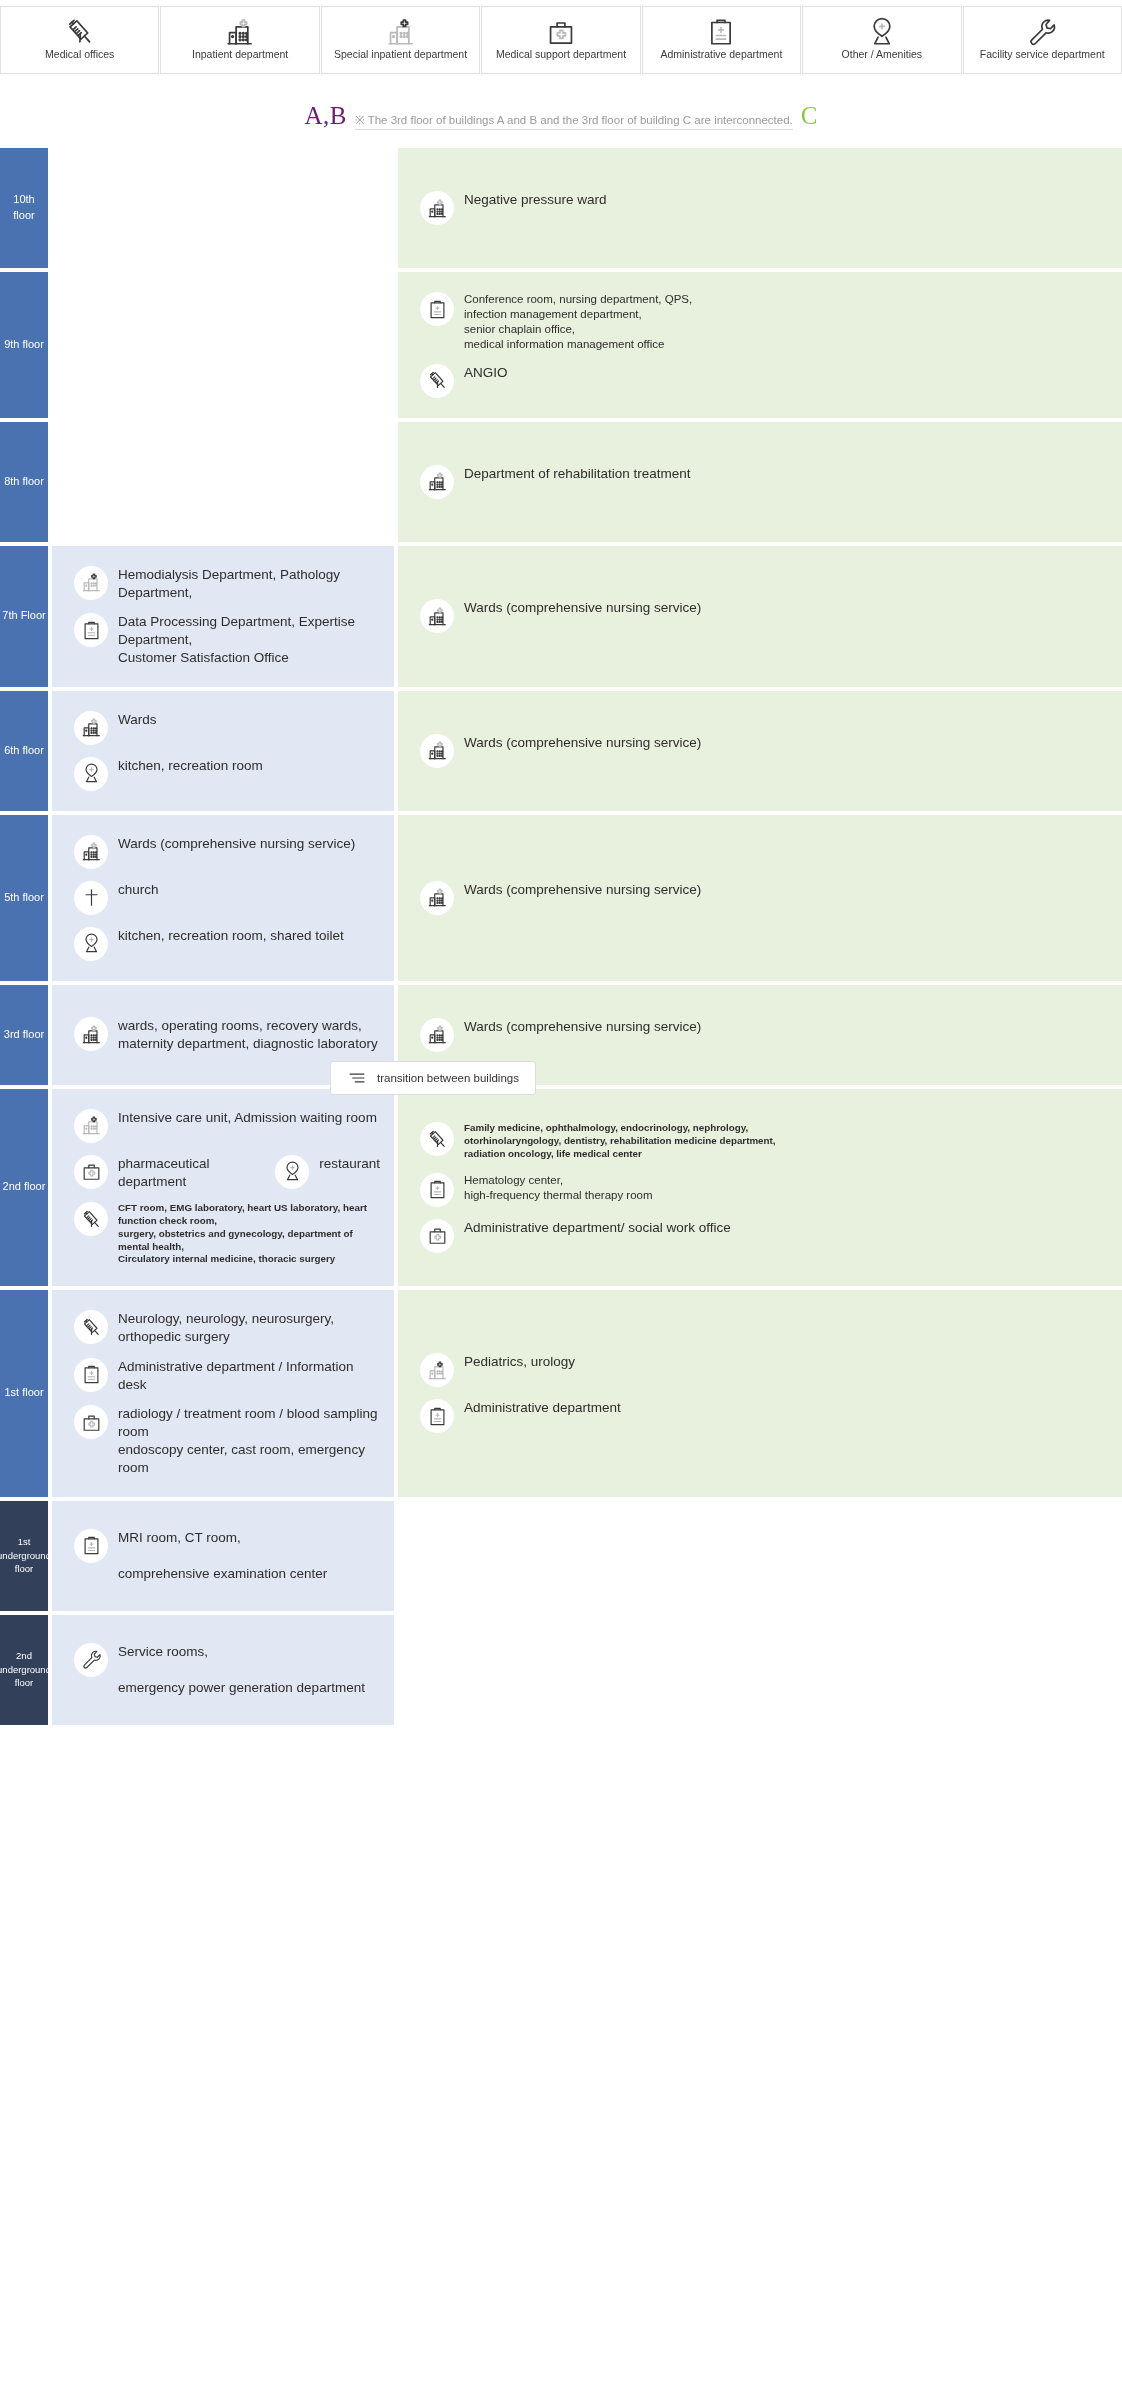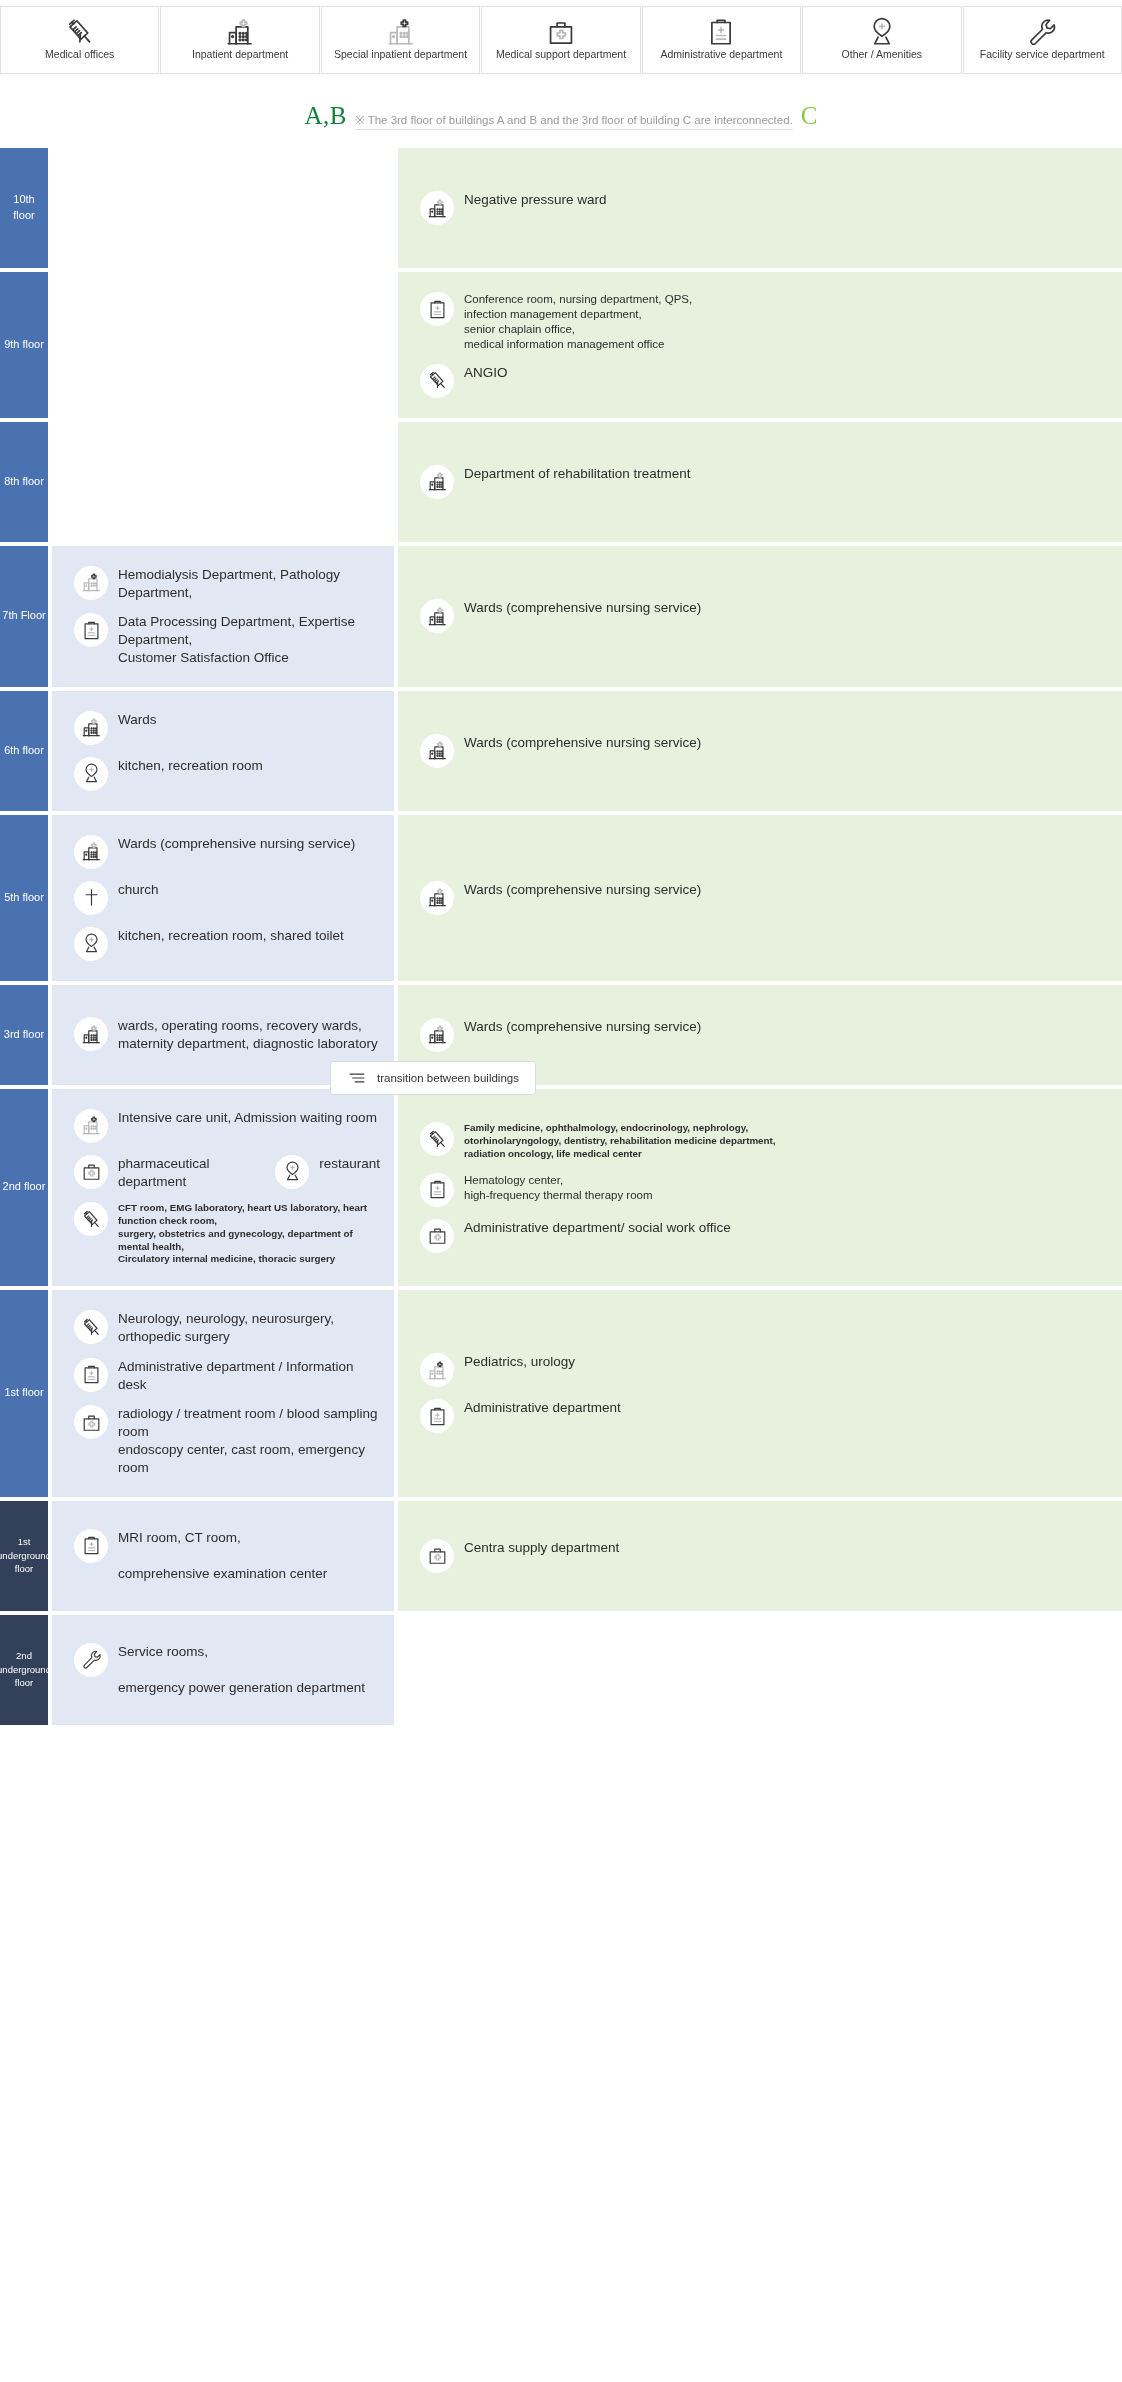--- a/index.html
+++ b/index.html
@@ -46,21 +46,21 @@
   .note-row {
     display: flex;
     align-items: baseline;
     justify-content: center;
     gap: 8px;
     padding: 28px 0 18px 0;
   }
   .note-ab {
     font-family: "Liberation Serif", serif;
     font-size: 25px;
-    color: #15803d;
+    color: #701a75;
     letter-spacing: 0.5px;
   }
   .note-text {
     font-size: 11.5px;
     color: #9a9a9a;
     border-bottom: 1px solid #dddddd;
     padding-bottom: 2px;
   }
   .note-c {
     font-family: "Liberation Serif", serif;
@@ -964,38 +964,20 @@
                   <line x1="7.5" y1="17" x2="14.5" y2="17"></line>
                 </g>
               </svg>
             </span>
             <span class="etext"> MRI room, CT room,
 
 comprehensive examination center</span>
           </div>
         </div>
       </div>
-      <div class="col col-b" style="min-height: 110px;">
-        <div class="entries">
-          <div class="entry">
-            <span class="bubble">
-              <svg width="21" height="21" viewBox="0 0 22 23">
-                <g fill="none" stroke="#3a3a3a" stroke-width="1.3" stroke-linejoin="round" stroke-linecap="round">
-                  <rect x="3" y="7.5" width="16" height="12.5"></rect>
-        <path d="M8 7.5V4.6h6V7.5"></path>
-                </g>
-        <g fill="none" stroke="#b9b9b9" stroke-width="1.3" stroke-linejoin="round" stroke-linecap="round">
-                  <path d="M10.2 16.4v-2h-2v-2.2h2v-2h2.2v2h2v2.2h-2v2z"></path>
-                </g>
-              </svg>
-            </span>
-            <span class="etext">Centra supply department</span>
-          </div>
-        </div>
-      </div>
     </div>
     <div class="floor-row">
       <div class="floor-label basement" style="white-space: pre-line;">2nd
 underground
 floor</div>
       <div class="col col-a filled" style="min-height: 110px;">
         <div class="entries">
           <div class="entry">
             <span class="bubble">
               <svg width="21" height="21" viewBox="0 0 22 23">

